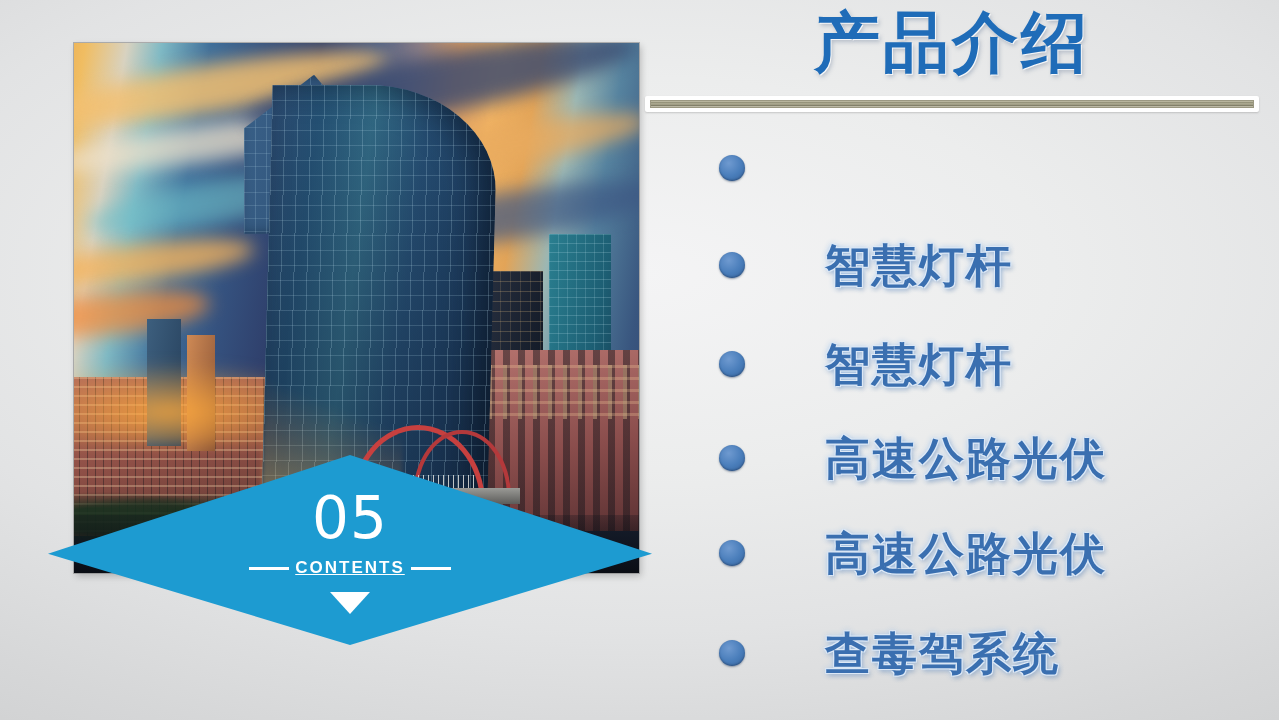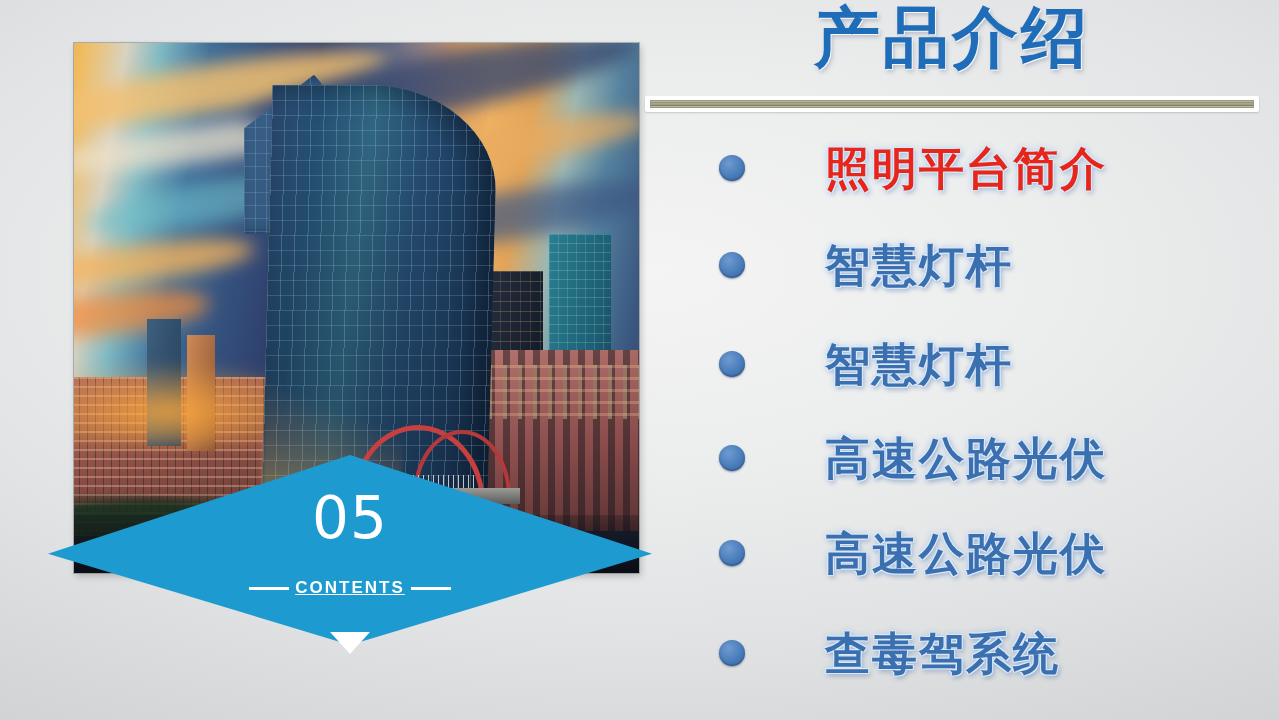--- a/index.html
+++ b/index.html
@@ -245,21 +245,20 @@
     width: 604px;
     height: 190px;
     display: flex;
     flex-direction: column;
     align-items: center;
     justify-content: flex-start;
     padding-top: 36px;
     box-sizing: border-box;
     color: #ffffff;
     pointer-events: none;
-    gap: 20px;
   }
   .banner-num {
     font-size: 58px;
     font-weight: 400;
     line-height: .95;
     letter-spacing: 1px;
     font-family: "DejaVu Sans", sans-serif;
   }
   .banner-sub-row {
     display: flex;
@@ -293,21 +292,21 @@
     left: 645px;
     top: 6px;
     width: 614px;
     text-align: center;
     font-size: 66px;
     font-weight: bold;
     color: #1f6cb8;
     letter-spacing: 3px;
     line-height: 1.12;
     text-shadow: 1px 1px 0 rgba(255,255,255,.85), 2px 3px 4px rgba(90,110,140,.35);
-    font-family: Liberation Mono, monospace;
+    font-family: Liberation Sans, sans-serif;
   }
 
   .divider {
     position: absolute;
     left: 645px;
     top: 96px;
     width: 614px;
     height: 16px;
     background: #ffffff;
     border-radius: 2px;
@@ -428,21 +427,20 @@
   <div class="title">产品介绍</div>
 
   <div class="divider">
     <div class="divider-core"></div>
   </div>
 
   <div class="bullet-list">
 
     <div class="bullet-row" style="top:0px;">
       <span class="bullet-dot"></span>
-      <span class="bullet-label red">照明平台简介</span>
     </div>
 
     <div class="bullet-row" style="top:97px;">
       <span class="bullet-dot"></span>
       <span class="bullet-label blue">智慧灯杆</span>
     </div>
 
     <div class="bullet-row" style="top:196px;">
       <span class="bullet-dot"></span>
       <span class="bullet-label blue">智慧灯杆</span>

